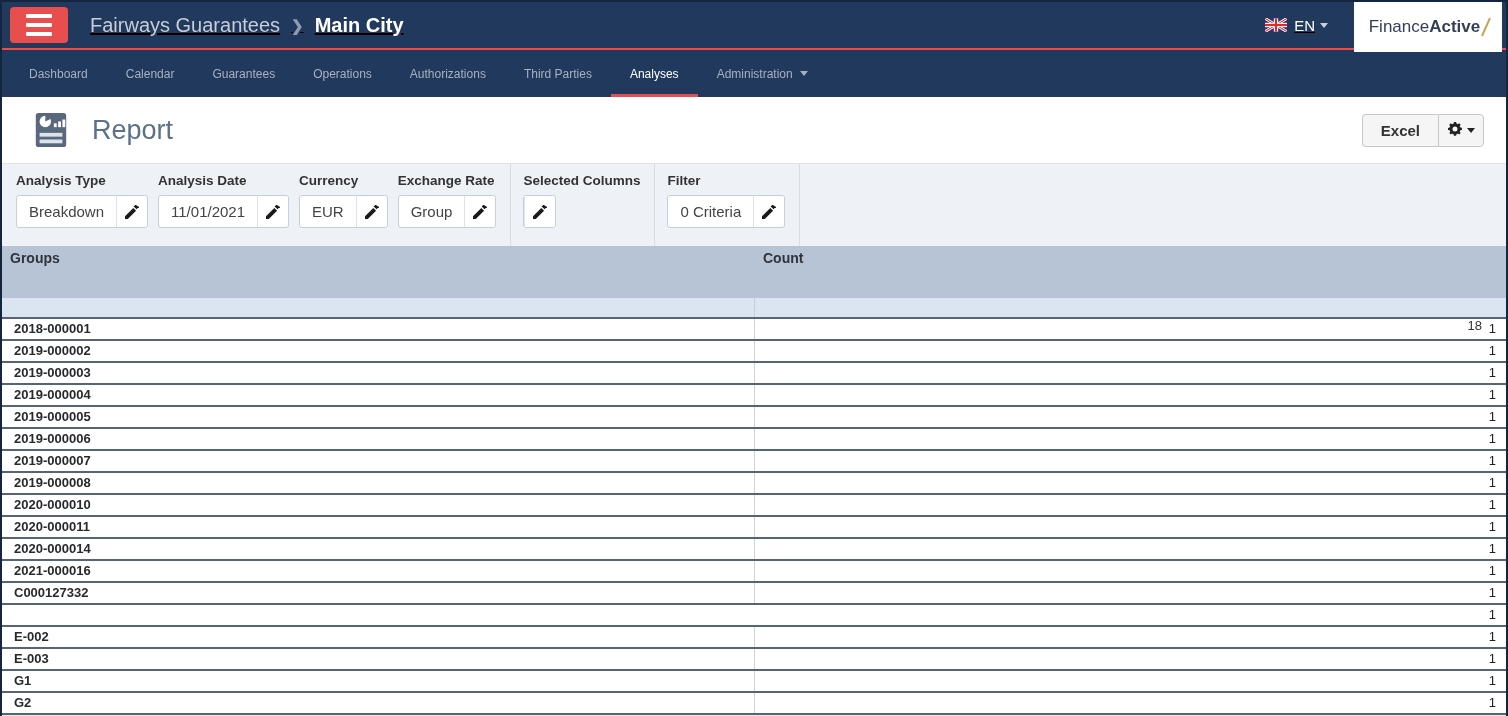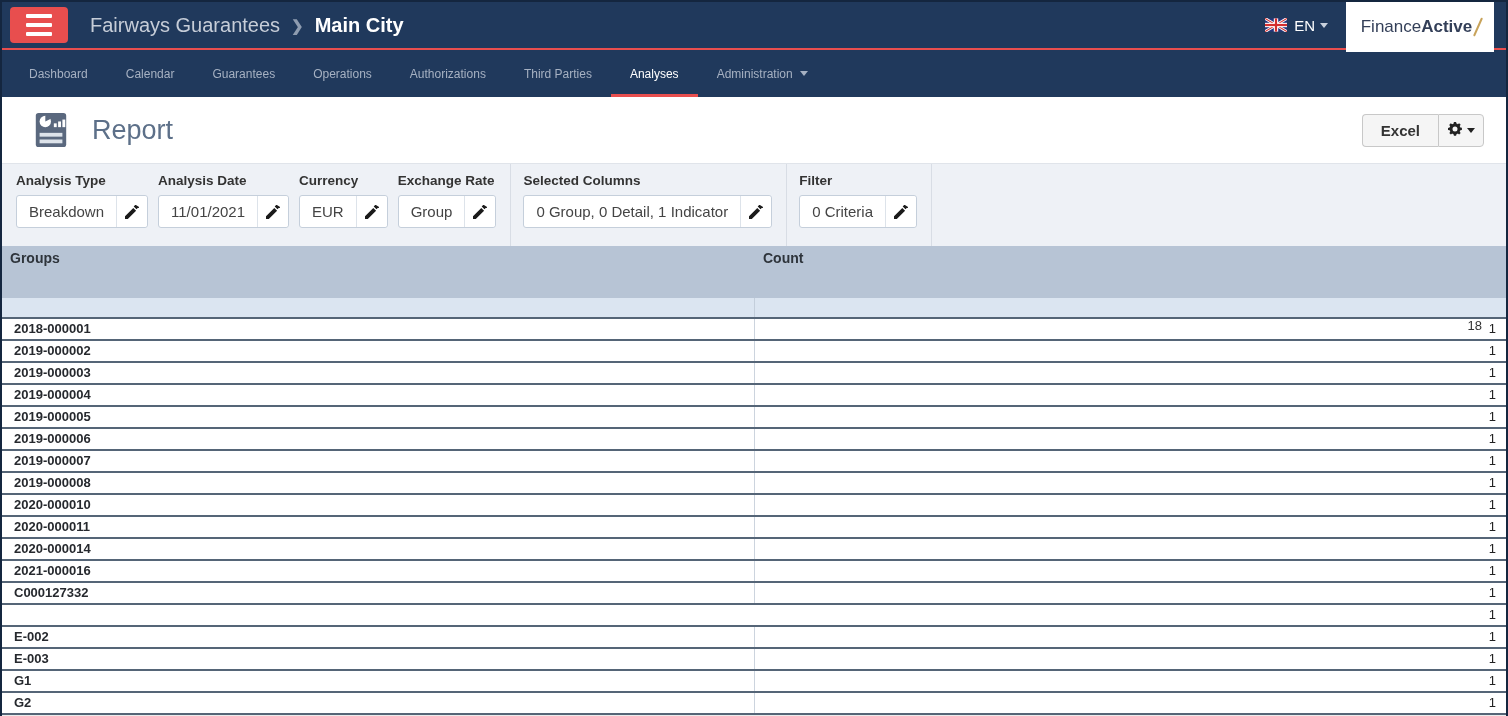--- a/index.html
+++ b/index.html
@@ -4,36 +4,36 @@
 <style>
   * { margin:0; padding:0; box-sizing:border-box; }
   html,body { width:1508px; height:716px; overflow:hidden; background:#fff;
               font-family:"Liberation Sans", sans-serif; }
   .page { position:relative; width:1508px; height:716px;
           border:2px solid #14263f; border-bottom-width:6px; background:#fff; }
 
   
   .topbar { position:relative; height:48px; background:#20395c;
             border-bottom:2px solid #e84e4e; display:flex; align-items:center;
-            padding-left:8px; }
+            padding-left:8px;text-decoration:underline; }
   .hamburger { width:58px; height:36px; background:#e84e4e; border:none; border-radius:4px;
                display:flex; flex-direction:column; justify-content:center; align-items:center;
                gap:5px; cursor:pointer; }
   .hamburger span { display:block; width:26px; height:4px; background:#fff; border-radius:1px; }
   .breadcrumb { display:flex; align-items:center; margin-left:22px; font-size:20px; }
   .crumb-app { color:#c6cdd8; }
   .crumb-sep { color:#8e9cb0; font-size:15px; font-weight:bold; margin:0 11px; padding-top:2px; }
   .crumb-page { color:#ffffff; font-weight:600; }
   .top-right { margin-left:auto; display:flex; align-items:center; margin-right:178px; }
   .lang { display:flex; align-items:center; cursor:pointer; }
   .lang-flag svg { display:block; }
   .lang-code { color:#fff; font-size:15px; margin:0 5px 0 7px; }
   .caret-down { width:0; height:0; border-left:4px solid transparent;
                 border-right:4px solid transparent; border-top:5px solid #c9d1dd; }
-  .logo-box { position:absolute; top:0; right:12px; width:148px; height:50px; background:#fff;
+  .logo-box { position:absolute; top:0; right:4px; width:148px; height:50px; background:#fff;
               z-index:5; display:flex; align-items:center; justify-content:center;
               font-size:17px; color:#333f58; cursor:pointer; }
   .logo-bold { font-weight:700; }
   .logo-slash { width:2px; height:20px; background:#c8a35a; transform:rotate(24deg);
                 margin-left:5px; border-radius:1px; }
 
   
   .nav { height:47px; background:#20395c; display:flex; align-items:stretch; padding-left:8px; }
   .nav-item { display:flex; align-items:center; padding:3px 19px 0 19px; font-size:12px;
               color:#a6b1c2; cursor:pointer; border-bottom:3px solid transparent;justify-content:center; }
@@ -220,21 +220,20 @@
           <svg width="14" height="14" viewBox="0 0 14 14">
               <path fill="#1a1a1a" d="M0 11.2V14h2.8l8.3-8.3-2.8-2.8L0 11.2zM13.7 3.1c.4-.4.4-1 0-1.4L11.3.3c-.4-.4-1-.4-1.4 0L8.7 1.5l2.8 2.8 1.2-1.2z"></path>
             </svg>
         </button>
       </div>
     </div>
     <div class="filter-divider"></div>
     <div class="filter-group">
       <div class="filter-label">Selected Columns</div>
       <div class="filter-control">
-        <span class="filter-value">0 Group, 0 Detail, 1 Indicator</span>
         <button class="pencil-btn">
           <svg width="14" height="14" viewBox="0 0 14 14">
               <path fill="#1a1a1a" d="M0 11.2V14h2.8l8.3-8.3-2.8-2.8L0 11.2zM13.7 3.1c.4-.4.4-1 0-1.4L11.3.3c-.4-.4-1-.4-1.4 0L8.7 1.5l2.8 2.8 1.2-1.2z"></path>
             </svg>
         </button>
       </div>
     </div>
     <div class="filter-divider"></div>
     <div class="filter-group">
       <div class="filter-label">Filter</div>

